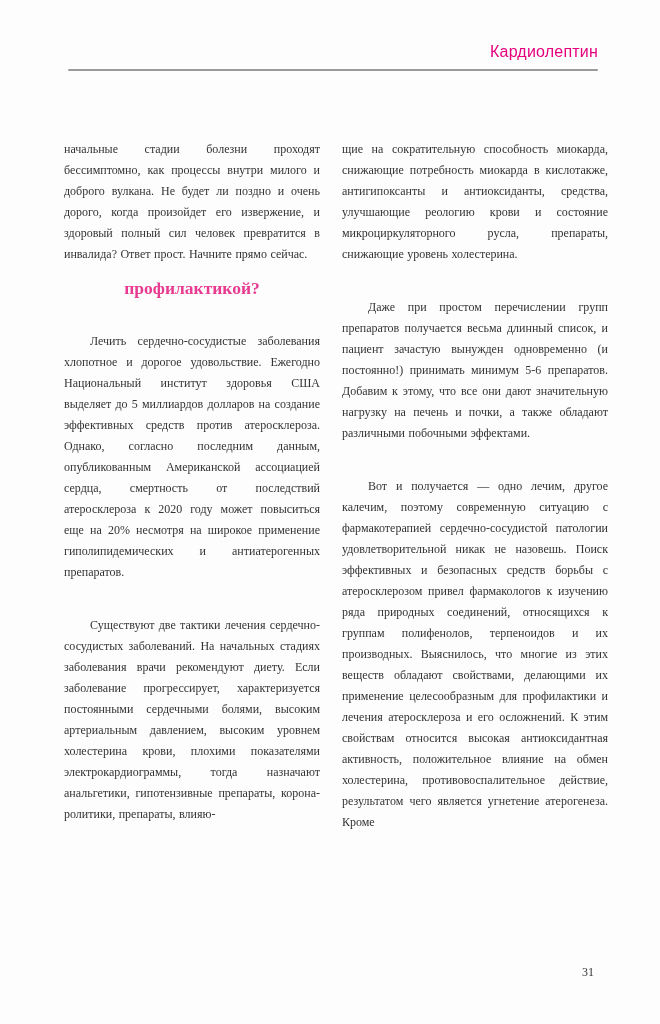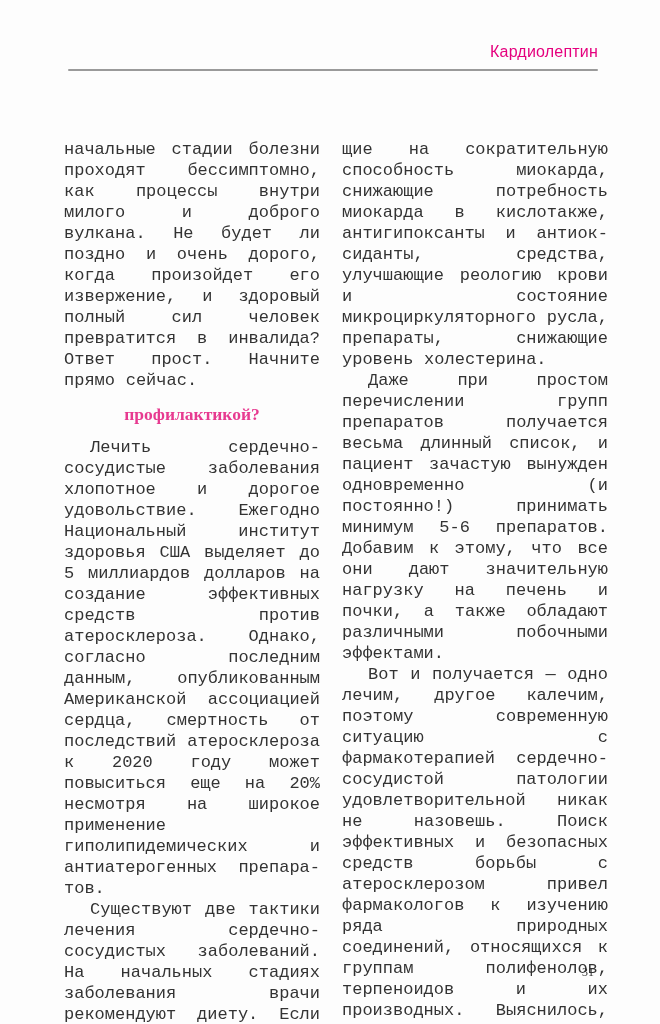--- a/index.html
+++ b/index.html
@@ -34,29 +34,28 @@
     position: absolute;
     top: 139px; left: 64px;
     display: flex;
     gap: 22px;
   }
   .col { display: block; }
   .col-left  { width: 256px; }
   .col-right { width: 266px; }
   .para {
     margin: 0;
-    font-size: 17px;
+    font-size: 12px;
     line-height: 21px;
     text-align: justify;
     text-justify: inter-word;
     hyphens: manual;
     word-spacing: 0.5px;
-    font-family: Liberation Mono, monospace;
   }
-  .para.indent { text-indent: 26px; }
+  .para.indent { text-indent: 26px; margin-top: 32px; }
   .section-heading {
     margin: 13px 0 12px 0;
     text-align: center;
     font-size: 17.5px;
     line-height: 21px;
     font-weight: bold;
     color: var(--heading, #e73a90);
   }
   .heading-line { display: block; }
   .page-number {

